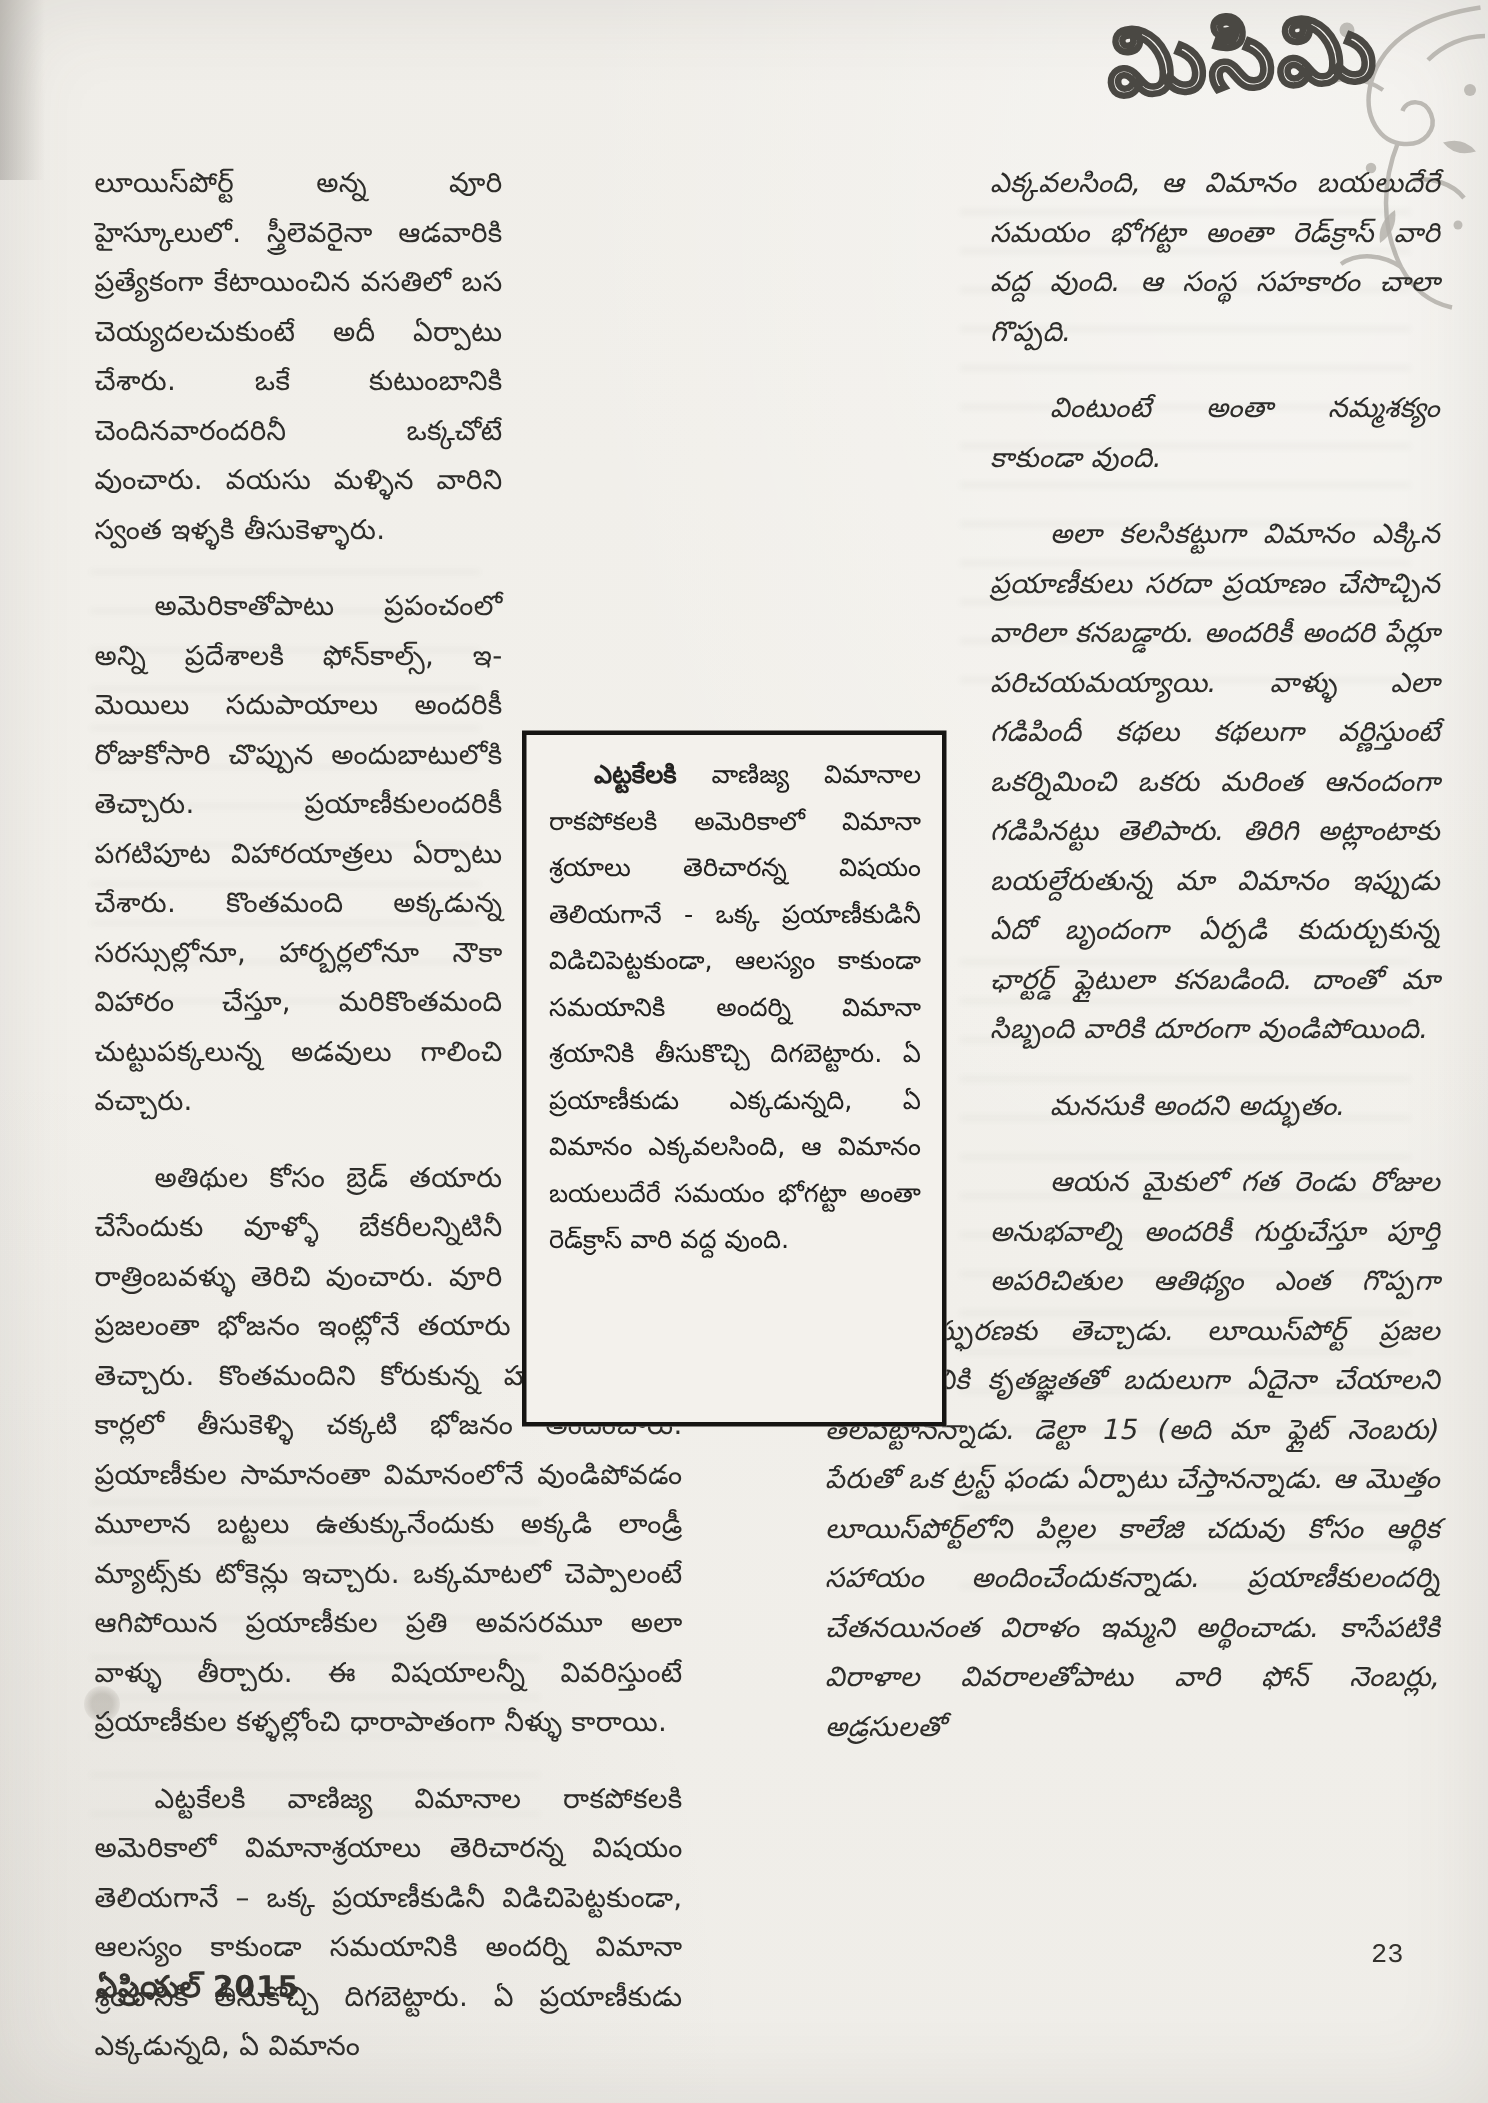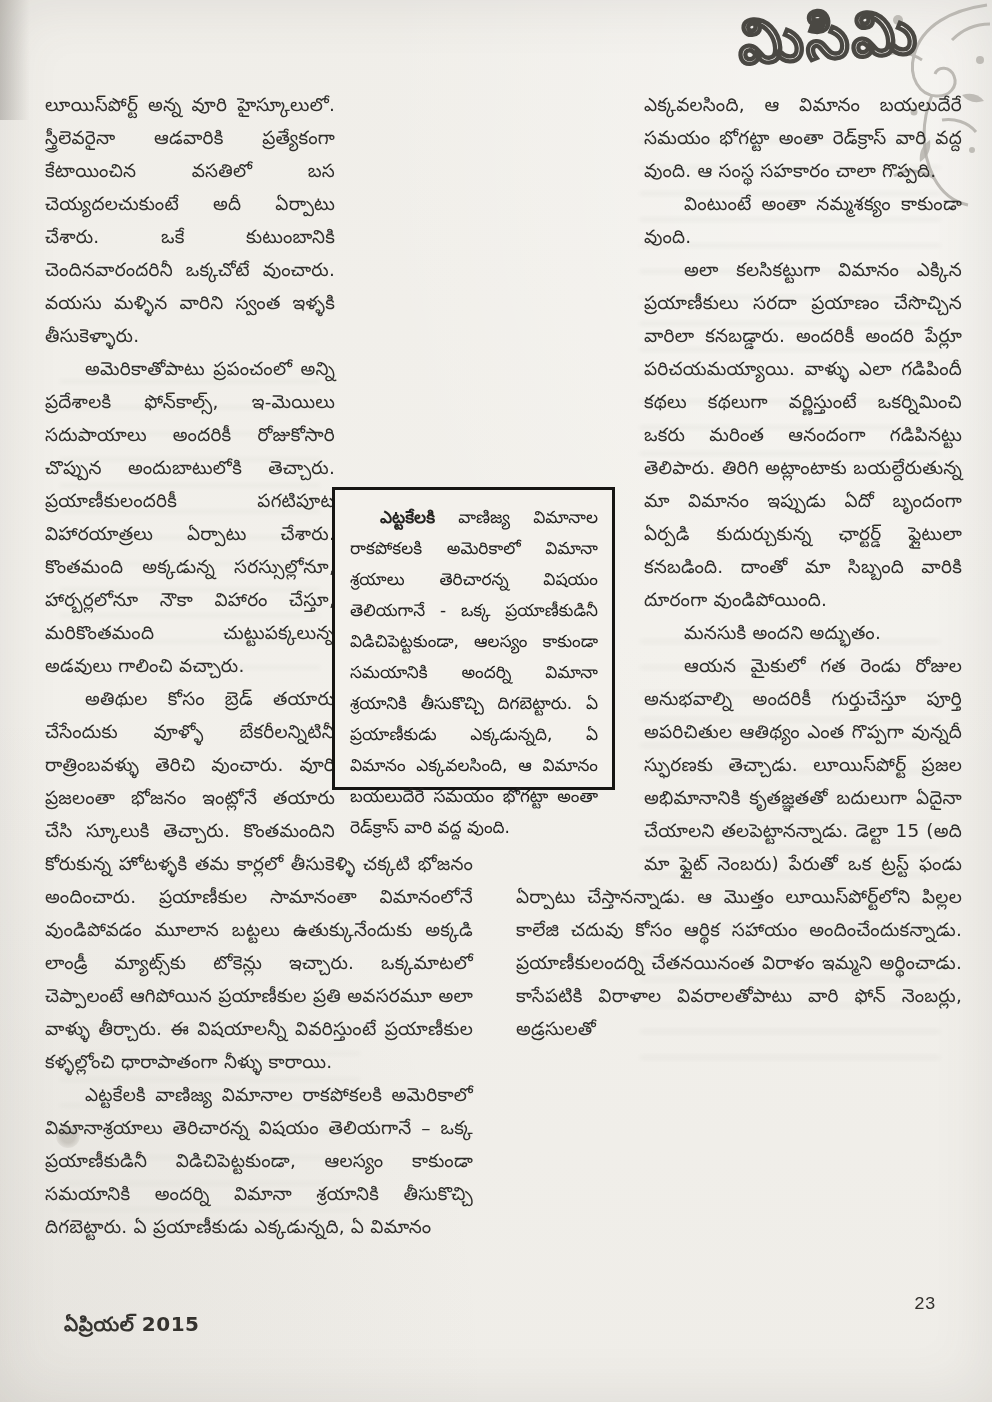--- a/index.html
+++ b/index.html
@@ -34,28 +34,28 @@
   .flourish{position:absolute;top:0;right:0;}
   
   .col{
     position:absolute;top:88px;
     font-size:18.5px;line-height:33px;
     text-align:justify;
     color:#2e2d2a;
     letter-spacing:0.2px;
   }
   .col-left{left:45px;width:428px;}
-  .col-right{left:516px;width:446px;}
-  .col p{margin:0;}
+  .col-right{left:532px;width:446px;font-style:italic;}
+  .col p{margin:18px;}
   .col p.indent{text-indent:40px;}
   .spacer-r{float:right;width:138px;height:366px;margin-top:392px;}
   .spacer-l{float:left;width:128px;height:378px;margin-top:392px;}
   
   .pullquote{
-    position:absolute;left:332px;top:487px;width:283px;height:303px;
+    position:absolute;left:348px;top:487px;width:283px;height:464px;
     border:3.5px solid #161513;
     background:#f3f1ec;
     box-sizing:border-box;
     padding:12px 14px 10px 15px;
     font-size:17px;line-height:31px;
     text-align:justify;
     color:#232220;
   }
   .pullquote p{margin:0;text-indent:30px;}
   .pq-lead{font-weight:bold;}

